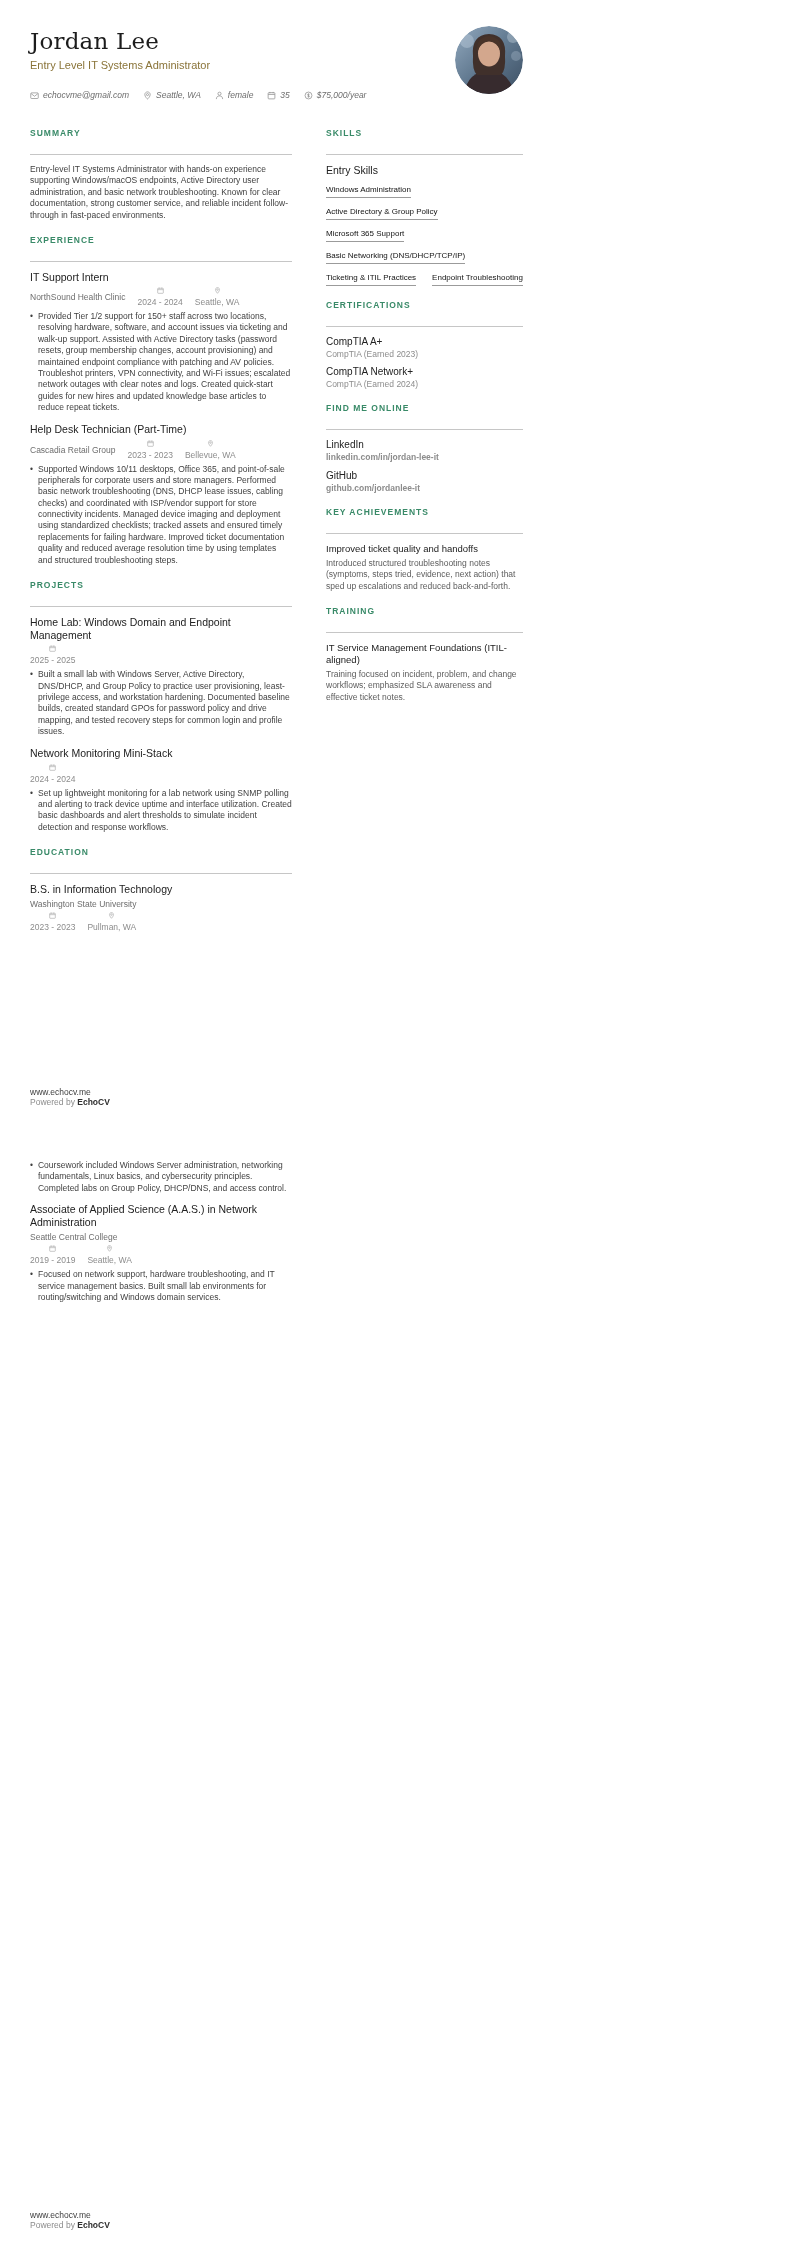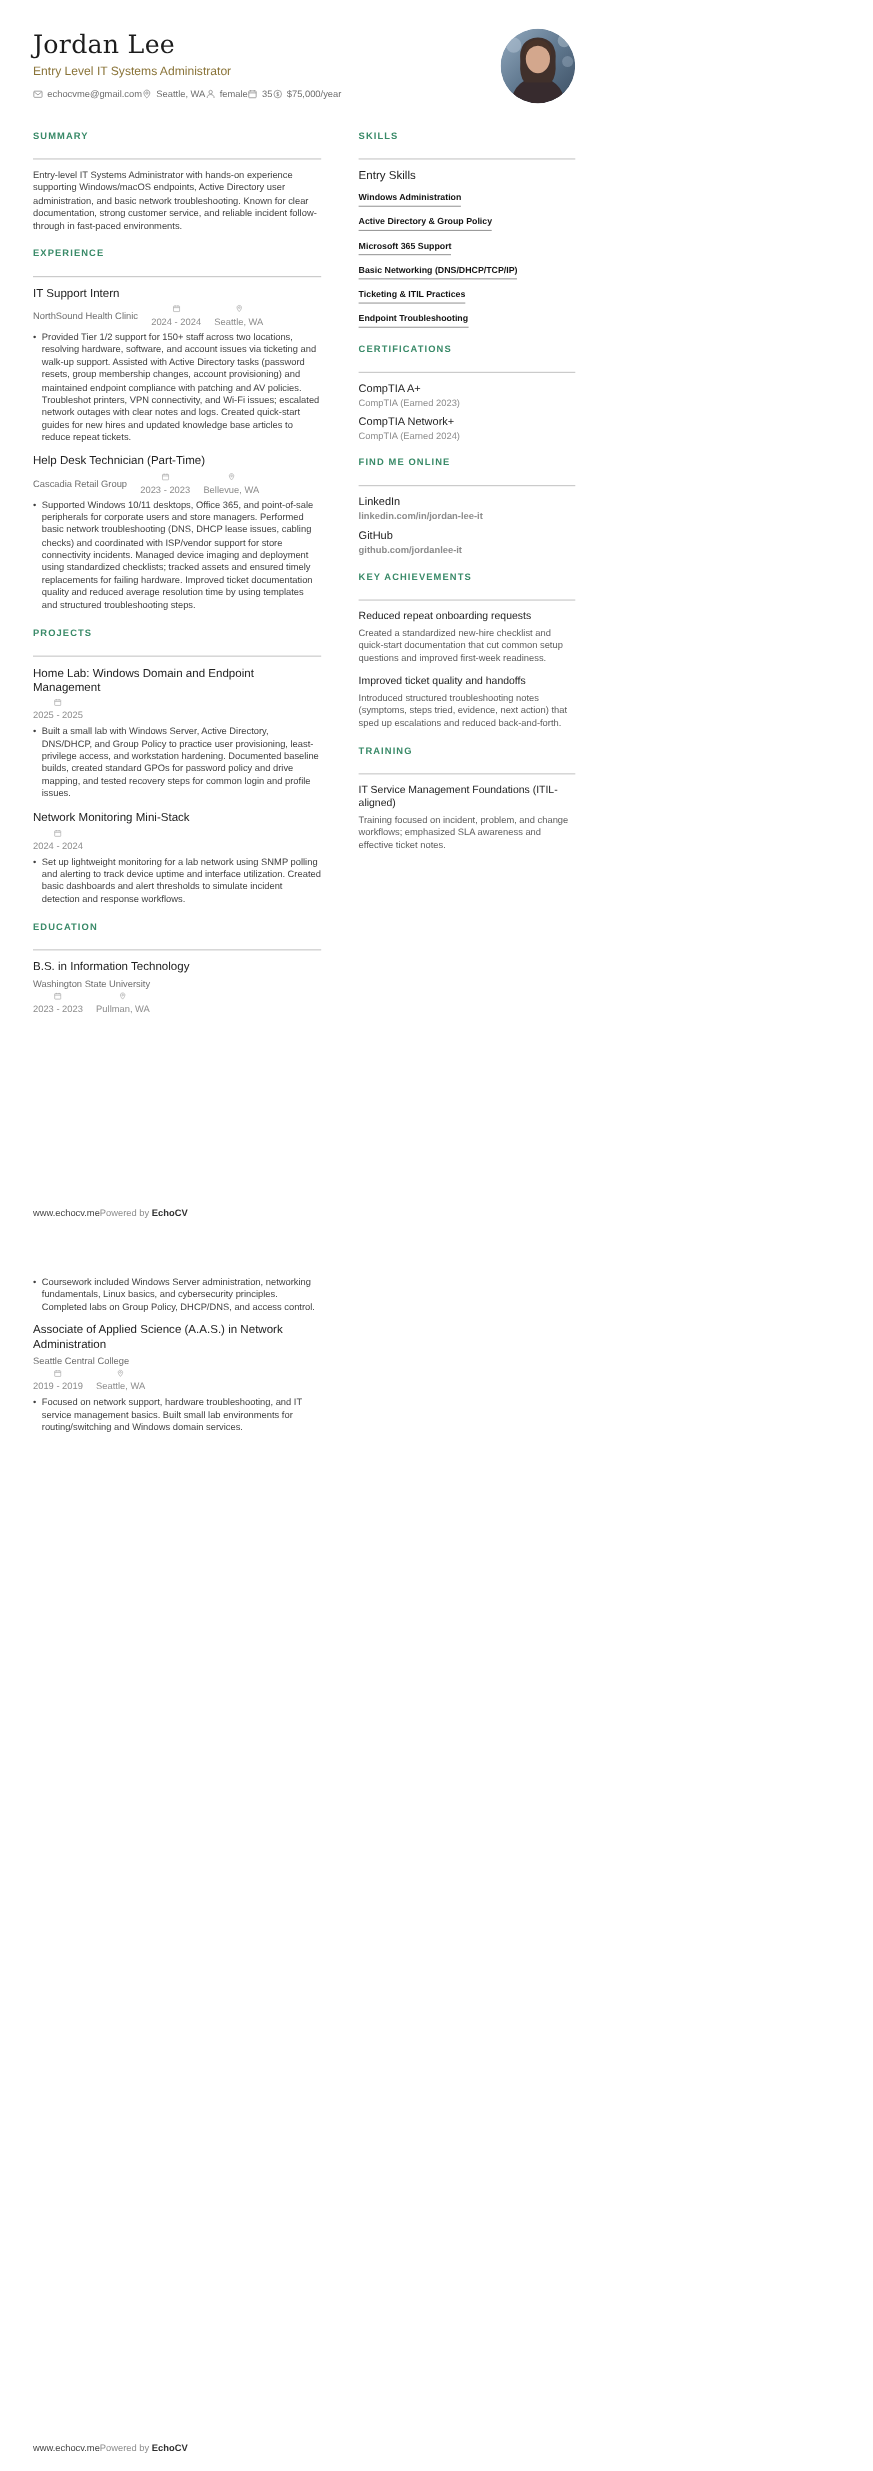--- a/index.html
+++ b/index.html
@@ -16,21 +16,21 @@
   .page-2 { top:1123px; }
   .content { position:relative; margin-left:30px; width:493px; padding-top:28px; }
   .page-2 .content { padding-top:37px; width:262px; }
 
   
   .name {
     font-family:"DejaVu Serif","Liberation Serif",serif;
     font-size:23px; font-weight:400; color:#1c1c1c; letter-spacing:0.2px;
   }
   .person-title { margin-top:5px; font-size:11px; color:#8a7439; }
-  .contact-row { margin-top:9px; display:flex; align-items:center; font-size:8.5px; color:#6e6e6e; }
+  .contact-row { margin-top:19px; display:flex; gap:14px; align-items:center; font-size:8.5px; color:#6e6e6e;font-style:italic; }
   .contact { display:flex; align-items:center; gap:4px; }
   .contact svg, .meta svg { display:block; }
   .avatar { position:absolute; top:26px; right:0; width:68px; height:68px; border-radius:50%; overflow:hidden; }
 
   
   .columns { display:flex; gap:34px; margin-top:28px; }
   .col-left { width:262px; }
   .col-right { width:197px; }
 
   .sec { margin-bottom:14px; }
@@ -44,39 +44,39 @@
   .item-title { font-size:10.5px; color:#222; margin-bottom:3px; line-height:1.25; }
   .meta-row { display:flex; flex-wrap:wrap; gap:12px; align-items:center; font-size:8.5px; color:#8c8c8c; margin-bottom:4px; }
   .company { color:#6e6e6e; }
   .meta { display:flex; align-items:center; gap:3px;flex-direction:column; }
   .bullet { display:flex; gap:5px; font-size:8.5px; line-height:1.34; color:#3f3f3f; }
   .bullet .dot { flex:0 0 auto; }
 
   
   .skill-group-title { font-size:10.5px; color:#222; margin-bottom:9px; }
   .tags { display:flex; flex-wrap:wrap; column-gap:16px; row-gap:9px; }
-  .tag { font-size:8px; font-weight:700; color:#141414; padding-bottom:3px; border-bottom:1px solid #9b9b9b; white-space:nowrap; }
+  .tag { font-size:8px; font-weight:400; color:#141414; padding-bottom:3px; border-bottom:1px solid #9b9b9b; white-space:nowrap; }
 
   .cert { margin-bottom:7px; }
   .cert-name, .link-label { font-size:10px; color:#222; }
   .cert-detail, .link-url { font-size:8.5px; color:#8c8c8c; margin-top:2px; }
   .link-item { margin-bottom:8px; }
   .link-url { cursor:pointer;font-weight:bold; }
 
   .ach { margin-bottom:10px; }
   .ach-title { font-size:9.5px; color:#222; margin-bottom:3px; line-height:1.25; }
   .ach-text { font-size:8.5px; color:#5d5d5d; line-height:1.34; }
 
   .edu-school { font-size:8.5px; color:#6e6e6e; margin-bottom:3px; }
   .edu-gap { height:9px; }
 
   
   .footer {
     position:absolute; bottom:16px; left:30px; width:493px;
-    display:flex; align-items:baseline; font-size:8.5px;
+    display:flex; justify-content:space-between; align-items:baseline; font-size:8.5px;flex-direction:column;
   }
   .footer-site { color:#3f3f3f; }
   .powered { color:#8c8c8c; }
   .powered .brand { color:#2f2f2f; font-weight:700; }
 </style>
 </head>
 <body>
 
 <div class="canvas">
 
@@ -340,24 +340,20 @@
             </div>
             <div class="link-item">
               <div class="link-label">GitHub</div>
               <div class="link-url">github.com/jordanlee-it</div>
             </div>
           </section>
 
           <section class="sec">
             <h2 class="sec-h">KEY ACHIEVEMENTS</h2>
             <div class="ach">
-              <div class="ach-title">Reduced repeat onboarding requests</div>
-              <p class="ach-text">Created a standardized new-hire checklist and quick-start documentation that cut common setup questions and improved first-week readiness.</p>
-            </div>
-            <div class="ach">
               <div class="ach-title">Improved ticket quality and handoffs</div>
               <p class="ach-text">Introduced structured troubleshooting notes (symptoms, steps tried, evidence, next action) that sped up escalations and reduced back-and-forth.</p>
             </div>
           </section>
 
           <section class="sec">
             <h2 class="sec-h">TRAINING</h2>
             <div class="ach">
               <div class="ach-title">IT Service Management Foundations (ITIL-aligned)</div>
               <p class="ach-text">Training focused on incident, problem, and change workflows; emphasized SLA awareness and effective ticket notes.</p>

